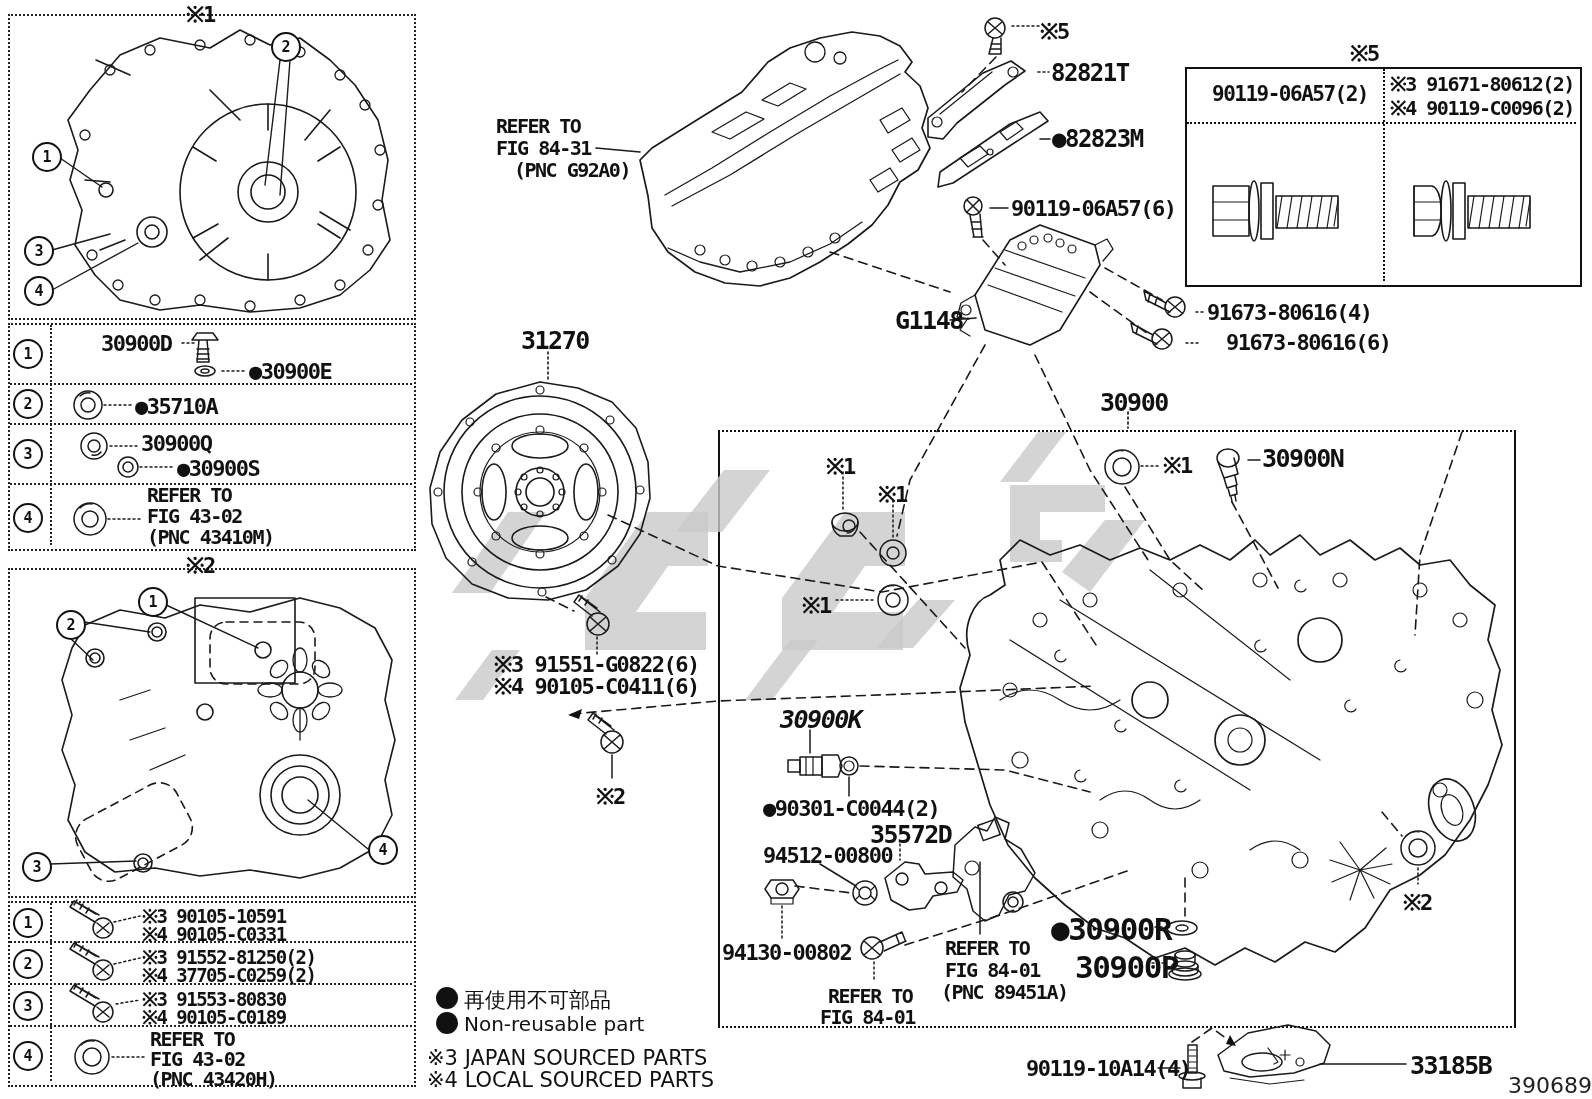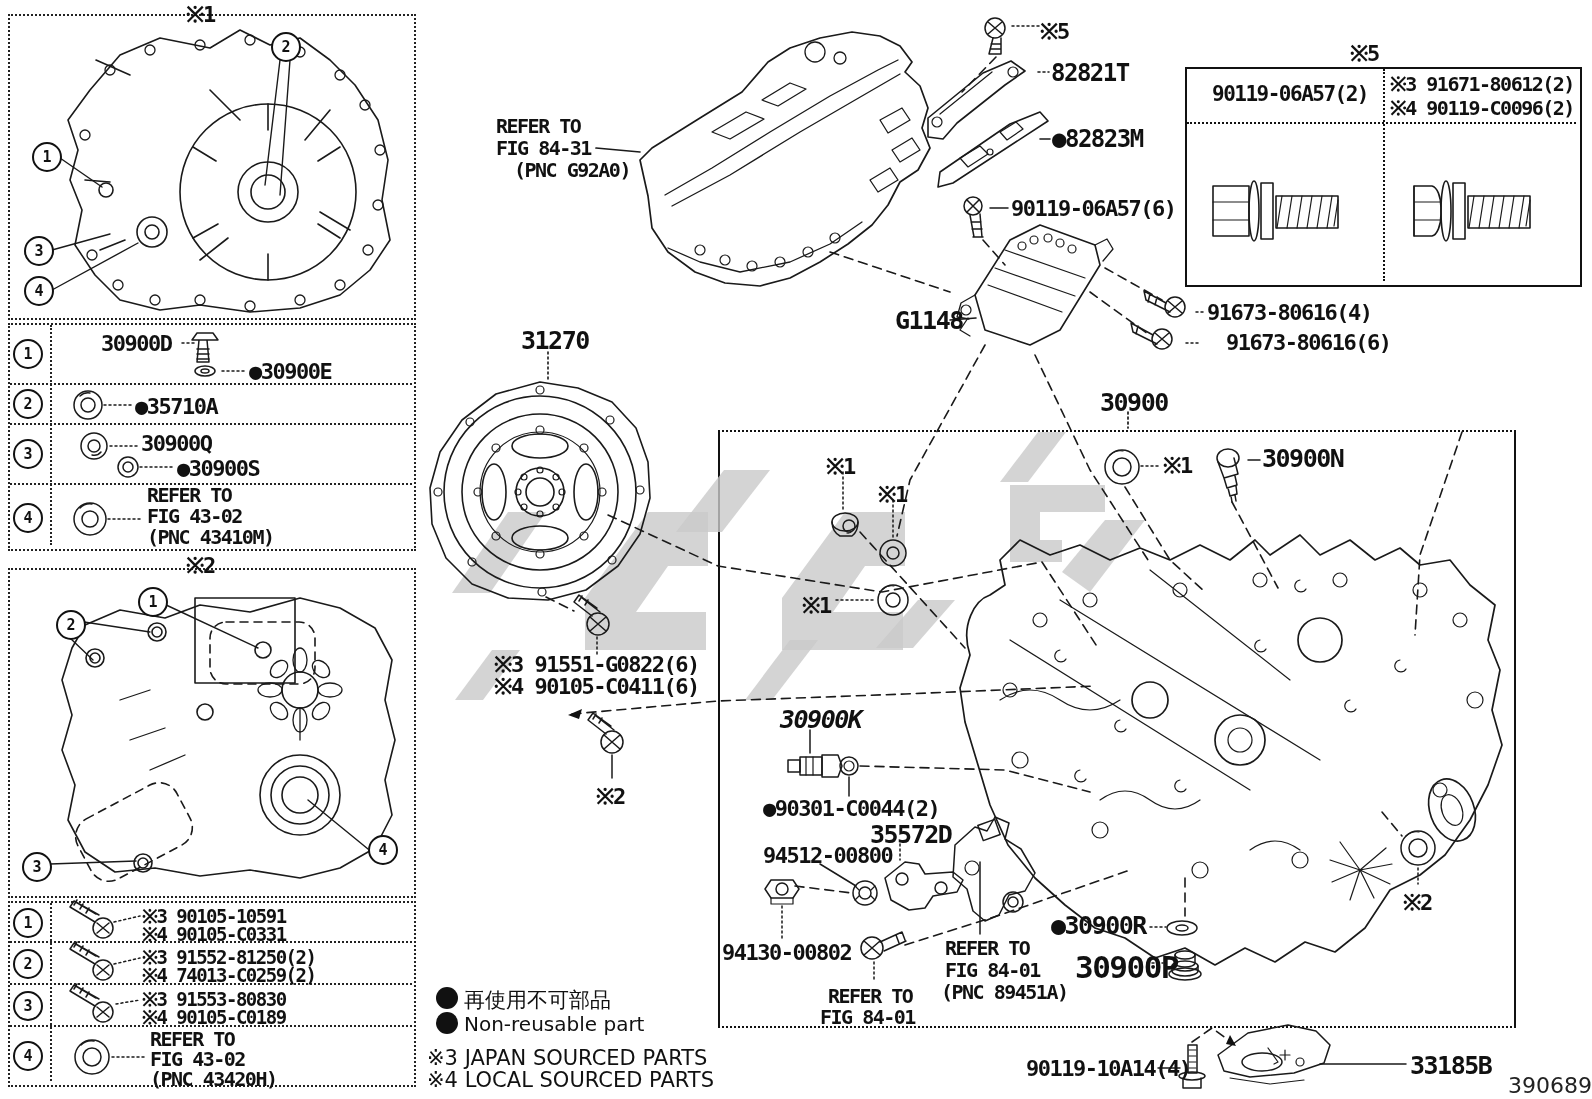--- a/index.html
+++ b/index.html
@@ -532,21 +532,21 @@
   <div class="co" style="left:22px;top:852px;">3</div>
   <div class="co" style="left:368px;top:835px;">4</div>
 
   <div class="co" style="left:13px;top:908px;">1</div>
   <div class="co" style="left:13px;top:949px;">2</div>
   <div class="co" style="left:13px;top:991px;">3</div>
   <div class="co" style="left:13px;top:1041px;">4</div>
   <div class="t" style="left:142px;top:903px;font-size:19px;">※3 90105-10591</div>
   <div class="t" style="left:142px;top:921px;font-size:19px;">※4 90105-C0331</div>
   <div class="t" style="left:142px;top:944px;font-size:19px;">※3 91552-81250(2)</div>
-  <div class="t" style="left:142px;top:962px;font-size:19px;">※4 74013-C0259(2)</div>
+  <div class="t" style="left:142px;top:962px;font-size:19px;">※4 37705-C0259(2)</div>
   <div class="t" style="left:142px;top:986px;font-size:19px;">※3 91553-80830</div>
   <div class="t" style="left:142px;top:1004px;font-size:19px;">※4 90105-C0189</div>
   <div class="t" style="left:150px;top:1027px;font-size:20px;">REFER TO</div>
   <div class="t" style="left:150px;top:1047px;font-size:20px;">FIG 43-02</div>
   <div class="t" style="left:150px;top:1067px;font-size:20px;">(PNC 43420H)</div>
 
   <div class="t" style="left:496px;top:114px;font-size:20px;">REFER TO</div>
   <div class="t" style="left:496px;top:136px;font-size:20px;">FIG 84-31</div>
   <div class="t" style="left:514px;top:158px;font-size:20px;">(PNC G92A0)</div>
   <div class="t" style="left:1040px;top:15px;font-size:22px;">※5</div>
@@ -576,21 +576,21 @@
   <div class="t" style="left:780px;top:705px;font-size:25px;font-style:italic;">30900K</div>
   <div class="t" style="left:763px;top:796px;font-size:22px;">●90301-C0044(2)</div>
   <div class="t" style="left:870px;top:820px;font-size:25px;">35572D</div>
   <div class="t" style="left:763px;top:843px;font-size:22px;">94512-00800</div>
   <div class="t" style="left:722px;top:940px;font-size:22px;">94130-00802</div>
   <div class="t" style="left:828px;top:984px;font-size:20px;">REFER TO</div>
   <div class="t" style="left:820px;top:1005px;font-size:20px;">FIG 84-01</div>
   <div class="t" style="left:945px;top:936px;font-size:20px;">REFER TO</div>
   <div class="t" style="left:945px;top:958px;font-size:20px;">FIG 84-01</div>
   <div class="t" style="left:941px;top:980px;font-size:20px;text-align:center;">(PNC 89451A)</div>
-  <div class="t" style="left:1051px;top:911px;font-size:25px;">●30900R</div>
+  <div class="t" style="left:1051px;top:911px;font-size:31px;">●30900R</div>
   <div class="t" style="left:1075px;top:949px;font-size:31px;">30900P</div>
   <div class="t" style="left:1403px;top:886px;font-size:22px;">※2</div>
 
   <div class="t" style="left:1026px;top:1056px;font-size:22px;">90119-10A14(4)</div>
   <div class="t" style="left:1410px;top:1051px;font-size:25px;">33185B</div>
   <div class="sans" style="left:1508px;top:1073px;font-size:22px;color:#222;">390689F</div>
 
   <div class="sans" style="left:464px;top:986px;font-size:21px;">再使用不可部品</div>
   <div class="sans" style="left:464px;top:1012px;font-size:20px;">Non-reusable part</div>
   <div class="sans" style="left:427px;top:1046px;font-size:21px;">※3 JAPAN SOURCED PARTS</div>

